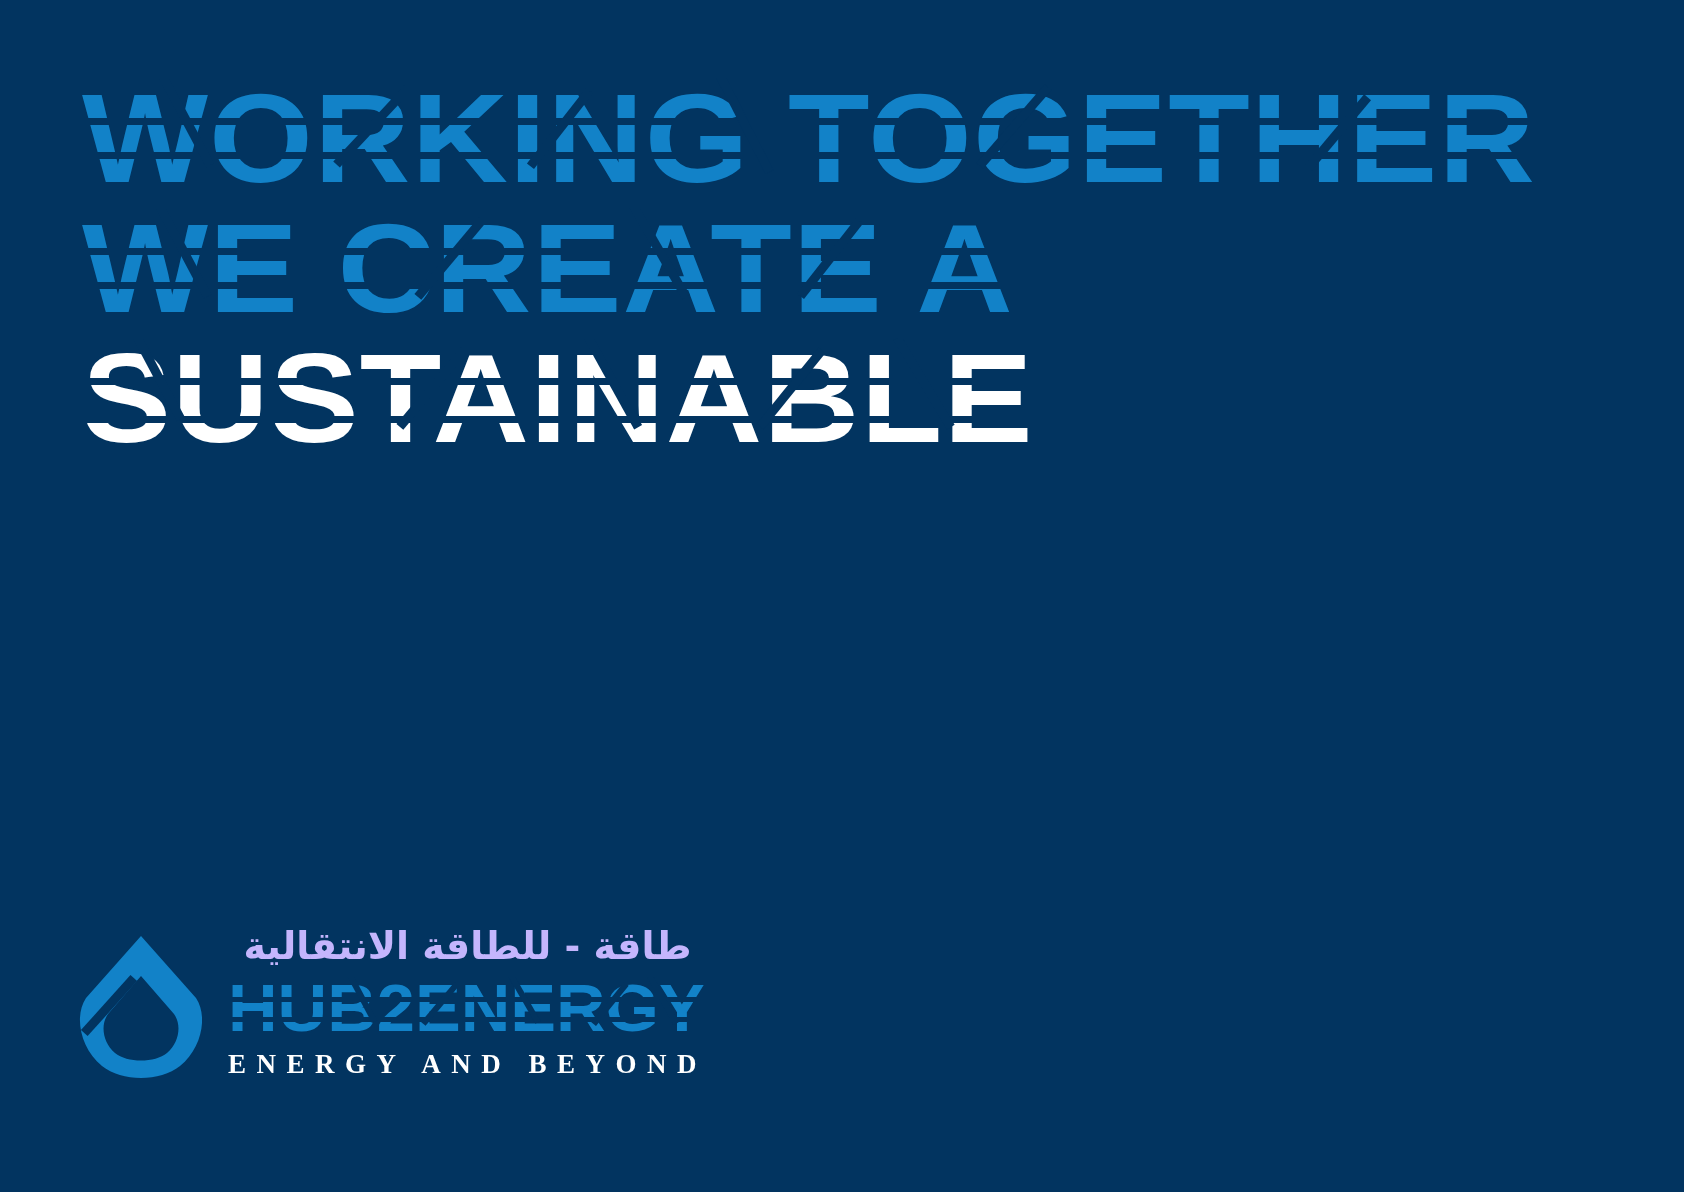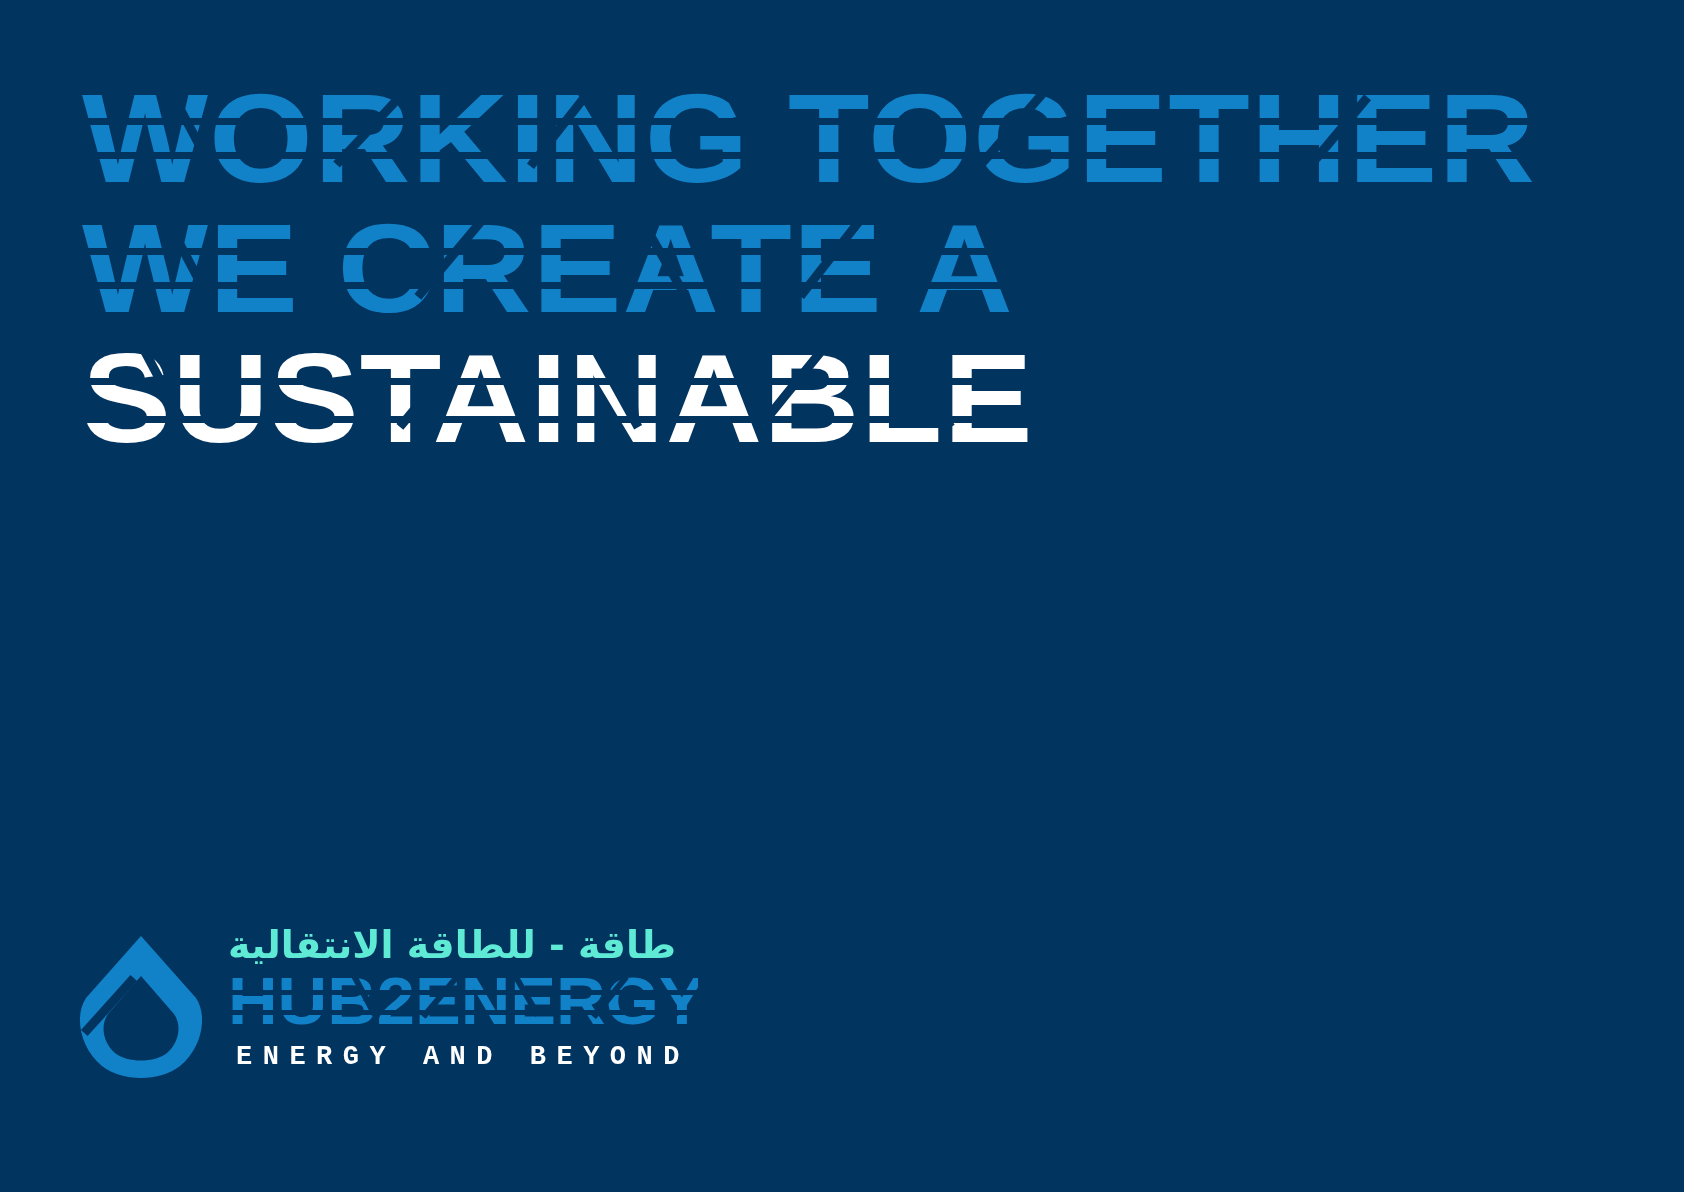--- a/index.html
+++ b/index.html
@@ -114,29 +114,29 @@
   #logo-mark {
     width: 124px;
     height: 152px;
     flex: 0 0 auto;
     display: block;
   }
 
   #logo-text { padding-bottom: 4px; }
 
   #arabic-tagline {
-    color: #5eead4;
+    color: #c4b5fd;
     font-family: "DejaVu Sans", "Liberation Sans", sans-serif;
     font-weight: 700;
     font-size: 38px;
     line-height: 1.05;
     direction: rtl;
     unicode-bidi: isolate;
-    text-align: left;
-    margin: 0 0 4px 0;
+    text-align: center;
+    margin: 0 0 10px 0;
     white-space: nowrap;
   }
 
   #wordmark-wrap {
     position: relative;
     height: 62px;
     overflow: hidden;
     margin-bottom: 10px;
   }
 
@@ -156,26 +156,26 @@
   #wordmark-wrap .n1 { top: 20px; height: 5px; }
   #wordmark-wrap .n2 { top: 40px; height: 5px; }
   #wordmark-wrap .d1 { top: 16px; left: 104px; width: 58px; transform: rotate(62deg); height: 6px; }
   #wordmark-wrap .d2 { top: 24px; left: 186px; width: 52px; transform: rotate(-50deg); height: 6px; }
   #wordmark-wrap .d3 { top: 18px; left: 268px; width: 56px; transform: rotate(60deg); height: 6px; }
   #wordmark-wrap .d4 { top: 24px; left: 356px; width: 52px; transform: rotate(-51deg); height: 6px; }
   #wordmark-wrap .d5 { top: 20px; left: 408px; width: 54px; transform: rotate(61deg); height: 6px; }
 
   #sub-tagline {
     color: #ffffff;
-    font-family: Liberation Mono, monospace;
+    font-family: Liberation Serif, serif;
     font-weight: 700;
     font-size: 27px;
     letter-spacing: 10.5px;
     white-space: nowrap;
-    margin: 8px;
+    margin: 0;
   }
 </style>
 </head>
 <body>
 
 <div id="slide">
 
   <div id="headline">
 
     <div class="hl-line ln1 hl-blue">

